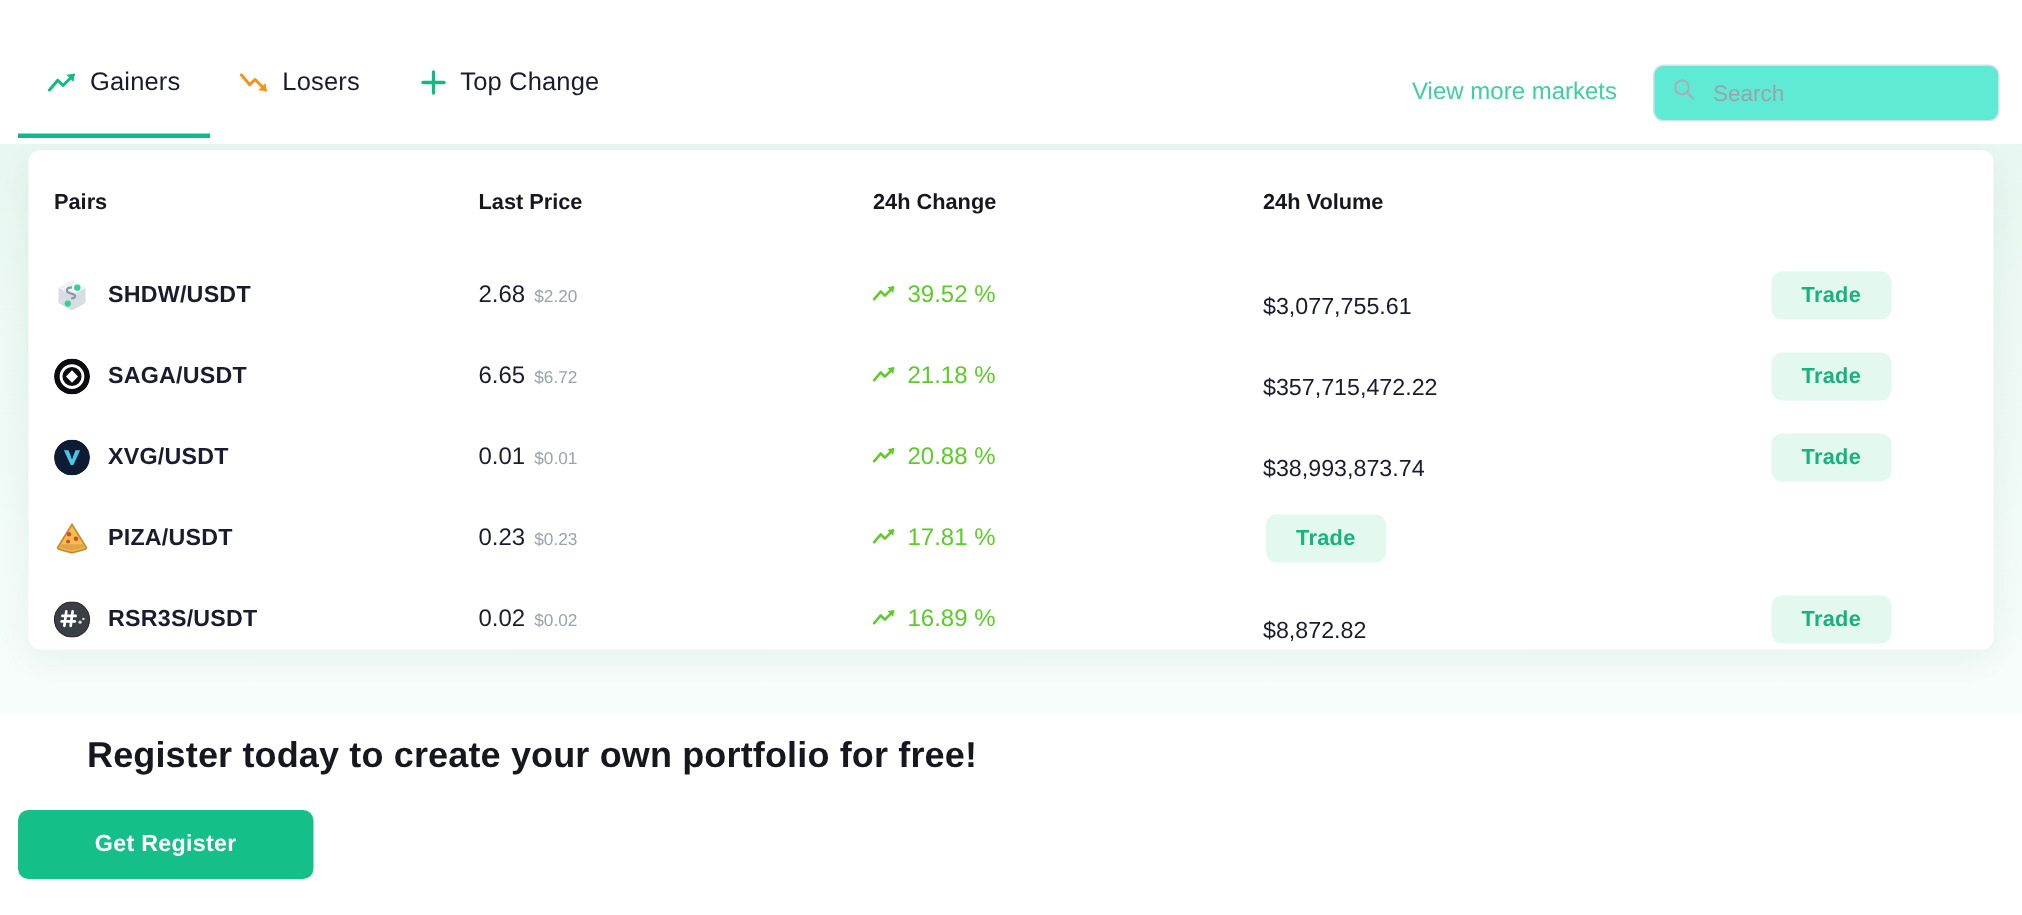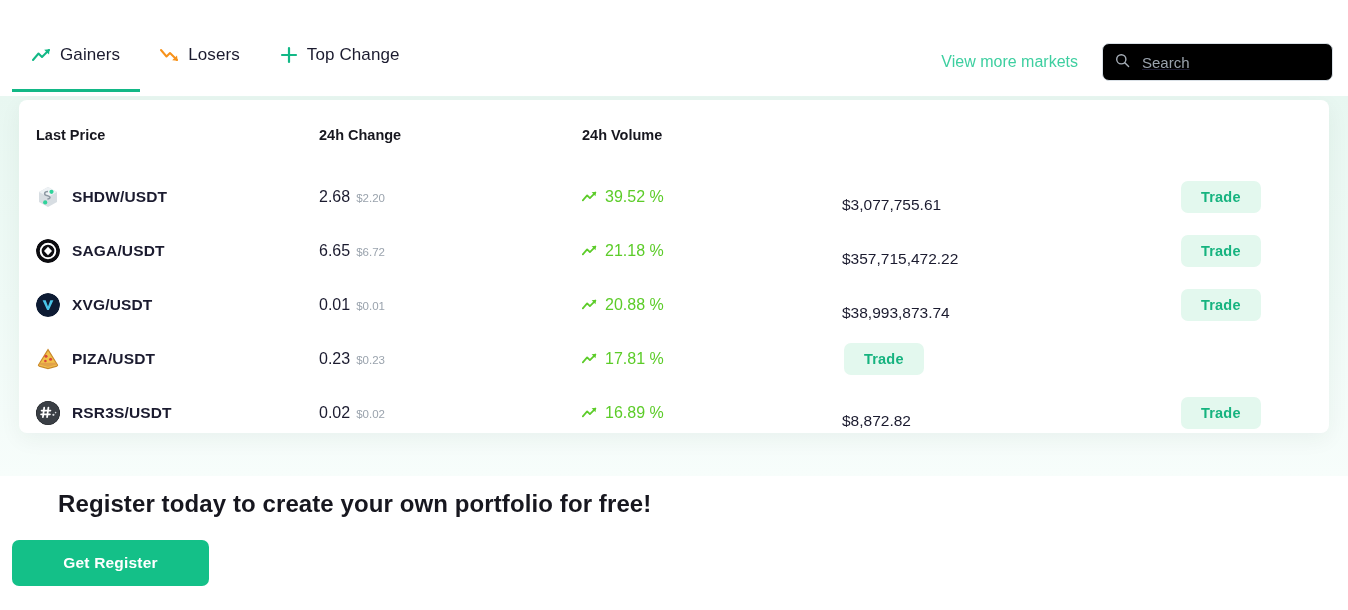--- a/index.html
+++ b/index.html
@@ -80,22 +80,21 @@
   }
 
   .search-box {
     width: 231px; height: 38px;
     border: 1px solid #d9e0e6;
     border-radius: 7px;
     display: flex;
     align-items: center;
     padding: 0 12px;
     gap: 12px;
-    background: #000000;
-    text-decoration: underline;
+    background: #5eead4;
   }
   .search-input {
     border: 0; outline: 0;
     font-family: "Liberation Sans", sans-serif;
     font-size: 15px;
     color: #6b7480;
     background: transparent;
     width: 100%;
   }
   .search-input::placeholder { color: #9aa3ad; }
@@ -269,20 +268,21 @@
         </svg>
       </span>
       <input class="search-input" type="text" placeholder="Search" style="">
     </div>
   </div>
 </div>
 
 <div class="card">
 
   <div class="row-grid thead">
+    <div class="th">Pairs</div>
     <div class="th">Last Price</div>
     <div class="th">24h Change</div>
     <div class="th">24h Volume</div>
     <div></div>
   </div>
 
   <div id="rows">
       <div class="row-grid trow">
         <div class="pair-cell">
           <span class="coin">

